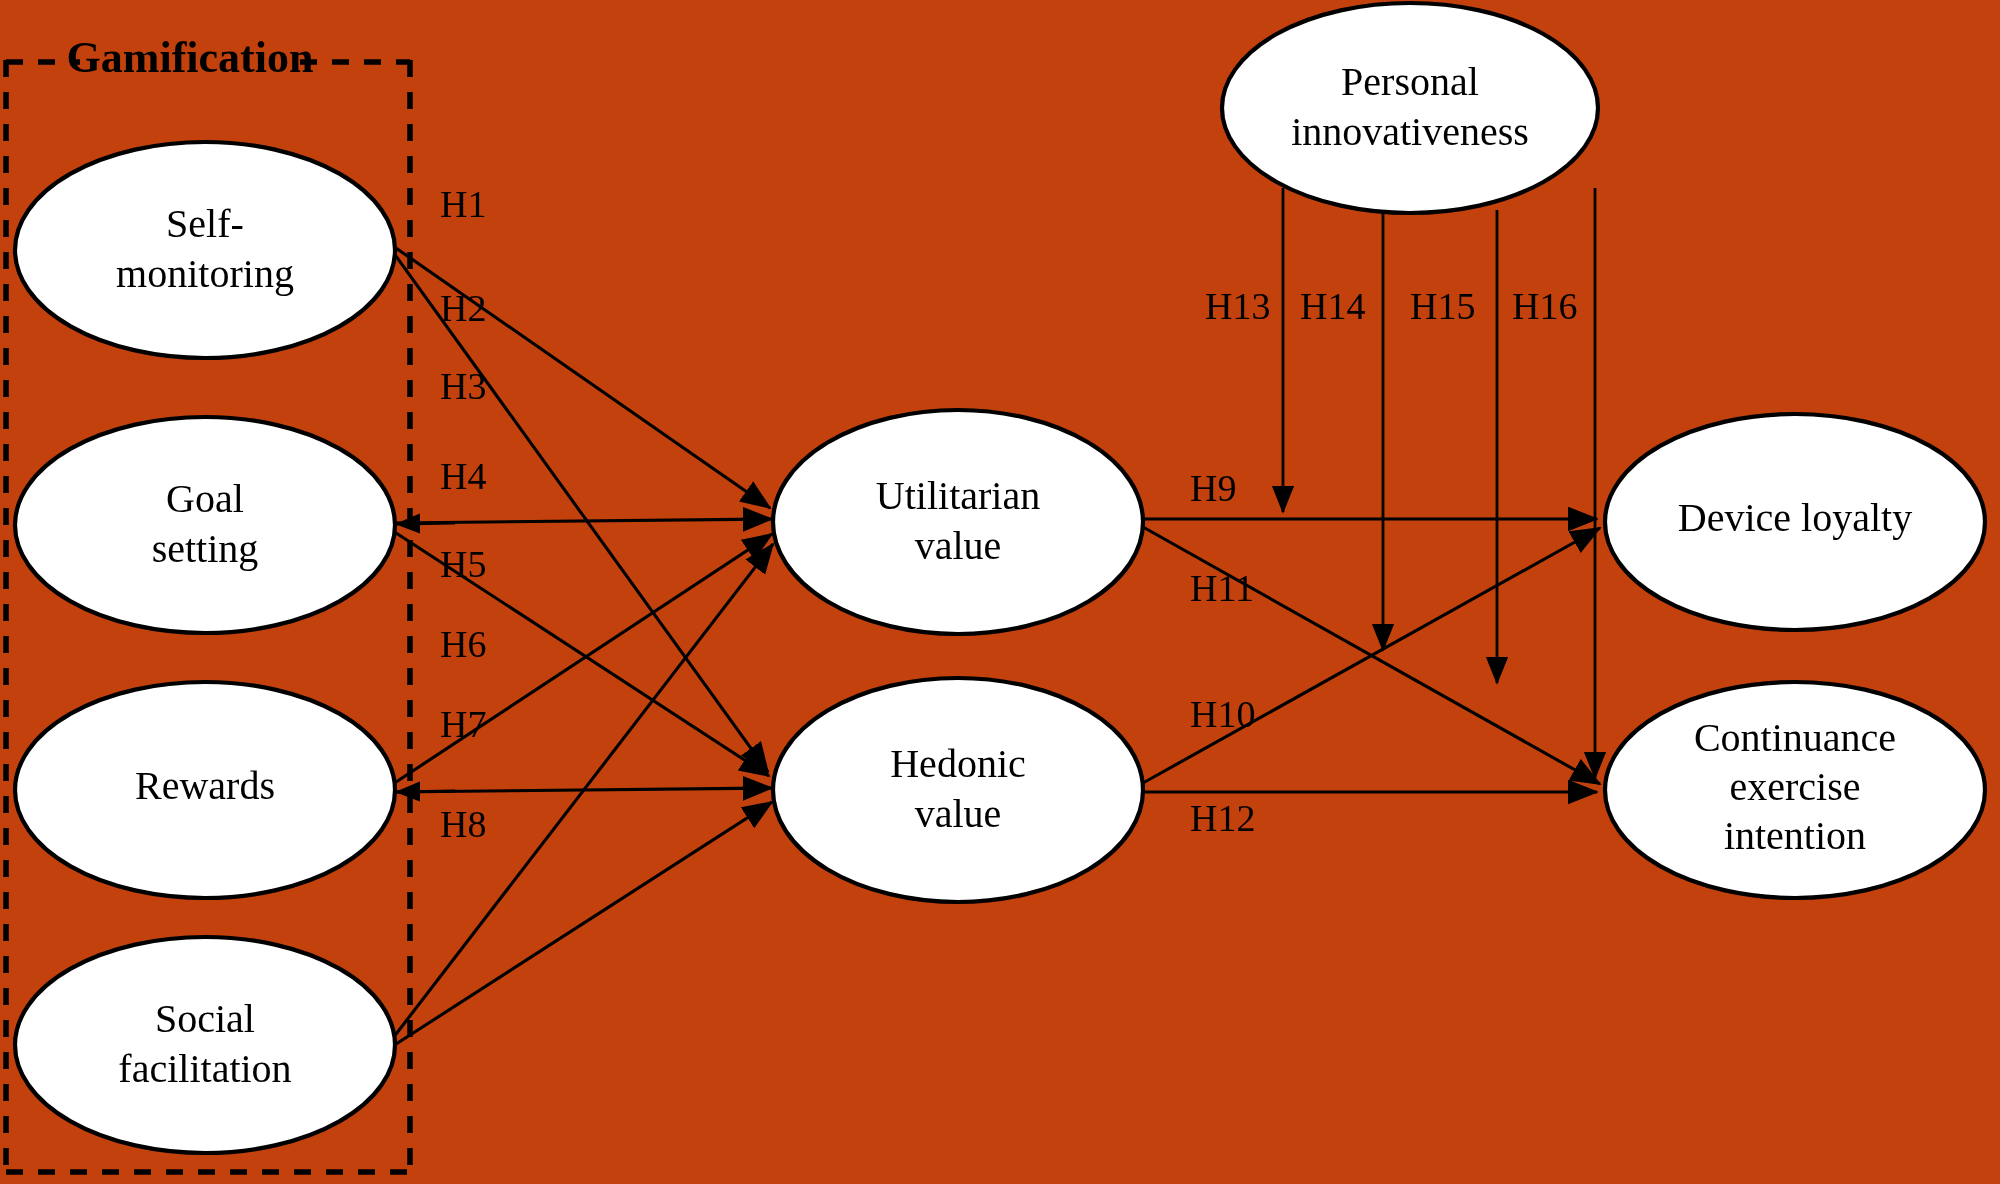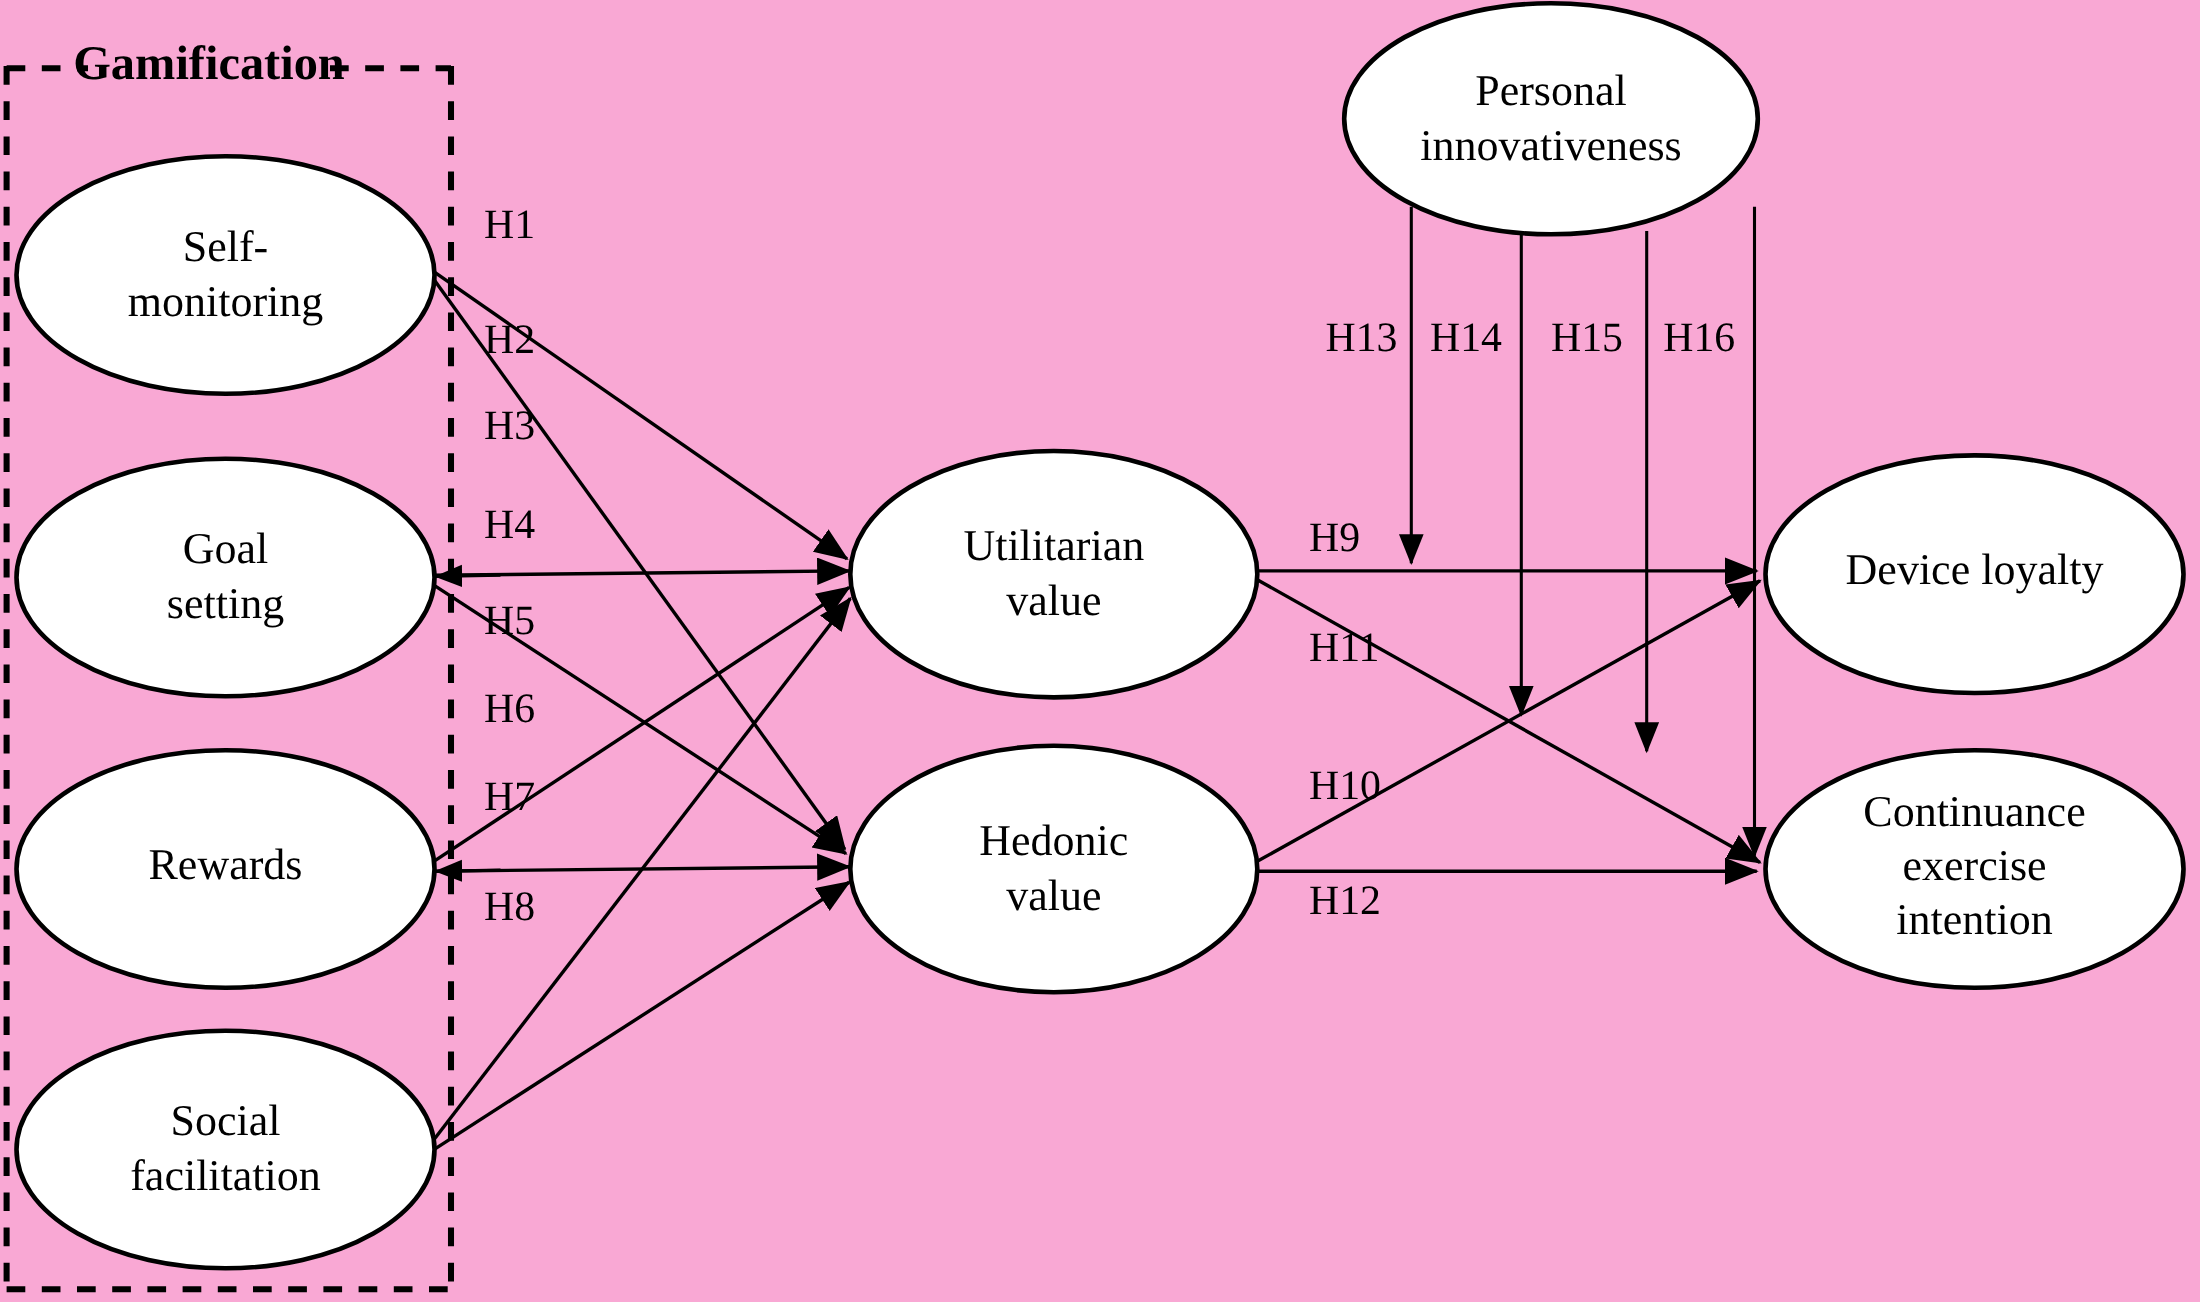--- a/index.html
+++ b/index.html
@@ -11,21 +11,21 @@
   body {
     width: 2000px;
     height: 1184px;
     overflow: hidden;
     font-family: "Liberation Serif", "DejaVu Serif", serif;
   }
   #diagram-root {
     position: relative;
     width: 2000px;
     height: 1184px;
-    background: #f9a8d4;
+    background: #c2410c;
   }
   svg.canvas {
     position: absolute;
     top: 0;
     left: 0;
     width: 2000px;
     height: 1184px;
   }
   .node-ellipse {
     fill: #ffffff;

